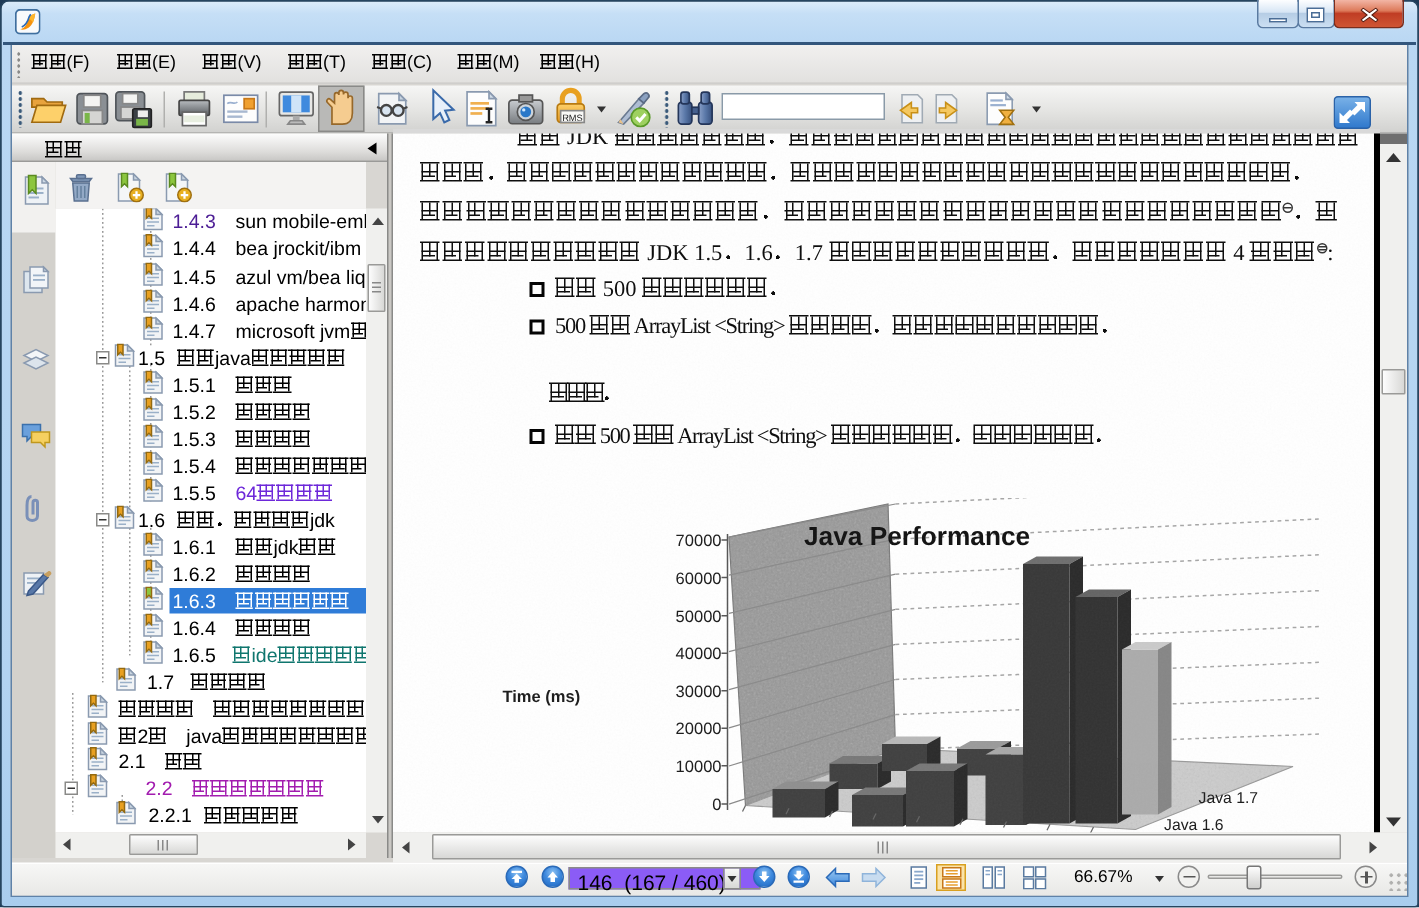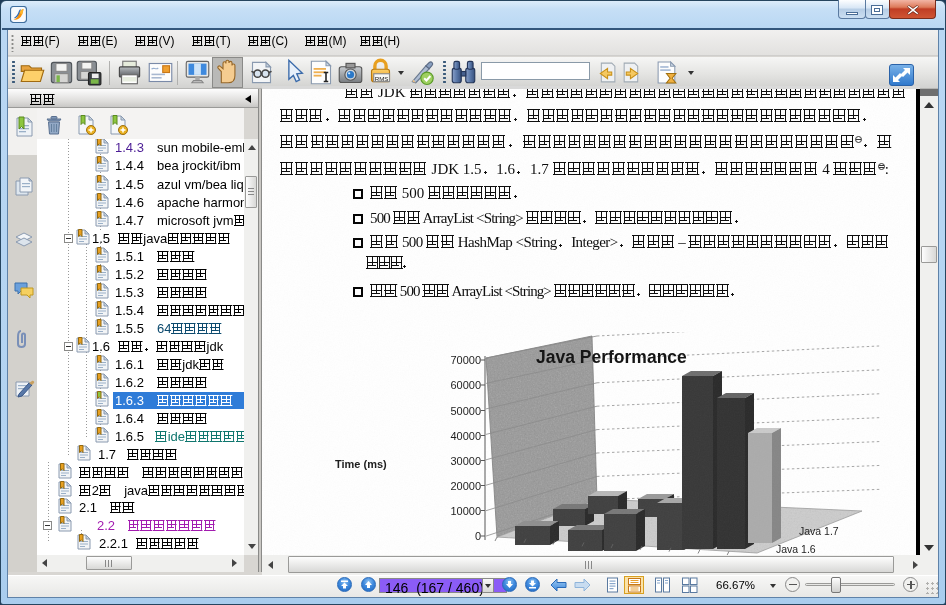--- a/index.html
+++ b/index.html
@@ -415,21 +415,21 @@
 <div class="trow" style="left:120px;top:164px;color:#000"><i></i><i></i><i></i><i></i><i></i><i></i><i></i></div>
 <svg class="abs" style="left:58px;top:180px" width="14" height="16" viewBox="0 0 14 16">
 <path d="M1 1 h8 l4 4 v10 H1 Z" fill="#f2f4f6" stroke="#8a9ab0"></path>
 <path d="M9 1 l4 4 h-4 Z" fill="#c8d4e0" stroke="#8a9ab0"></path>
 <rect x="3" y="7" width="8" height="1" fill="#9ab0c8"></rect>
         <rect x="3" y="9.5" width="8" height="1" fill="#9ab0c8"></rect>
         <rect x="3" y="12" width="5" height="1" fill="#9ab0c8"></rect>
 <path d="M2.5 0.5 h3.5 v7 l-1.7 -1.7 L2.5 7.5 Z" fill="#e8a020" stroke="#946a10"></path>
 </svg>
 <div class="trow" style="left:78px;top:182px;color:#000">1.5.5</div>
-<div class="trow" style="left:120px;top:182px;color:#0c4a6e">64<i></i><i></i><i></i><i></i></div>
+<div class="trow" style="left:120px;top:182px;color:#6d28d9">64<i></i><i></i><i></i><i></i></div>
 <svg class="abs" style="left:39px;top:198px" width="14" height="16" viewBox="0 0 14 16">
 <path d="M1 1 h8 l4 4 v10 H1 Z" fill="#f2f4f6" stroke="#8a9ab0"></path>
 <path d="M9 1 l4 4 h-4 Z" fill="#c8d4e0" stroke="#8a9ab0"></path>
 <rect x="3" y="7" width="8" height="1" fill="#9ab0c8"></rect>
         <rect x="3" y="9.5" width="8" height="1" fill="#9ab0c8"></rect>
         <rect x="3" y="12" width="5" height="1" fill="#9ab0c8"></rect>
 <path d="M2.5 0.5 h3.5 v7 l-1.7 -1.7 L2.5 7.5 Z" fill="#e8a020" stroke="#946a10"></path>
 </svg>
 <div class="trow" style="left:55px;top:200px;color:#000">1.6</div>
 <div class="trow" style="left:81px;top:200px;color:#000"><i></i><i></i><u></u><i></i><i></i><i></i><i></i>jdk</div>
@@ -555,21 +555,20 @@
 <div class="abs" style="left:105px;top:560px;width:1px;height:7px;background:#888;box-shadow:3px 0 #888,6px 0 #888"></div>
 <div class="abs" style="left:258px;top:89px;width:4px;height:483px;background:#cac8c4;border-left:1px solid #8a8a88;border-right:1px solid #8a8a88"></div>
 <div class="abs" style="left:262px;top:86px;width:658px;height:3px;background:#d9d9d9"></div>
 <div class="pdf">
 <div class="pl" style="left:83px;top:-5px;--g:0.53px"><i></i><i></i> JDK <i></i><i></i><i></i><i></i><i></i><i></i><i></i><u></u><i></i><i></i><i></i><i></i><i></i><i></i><i></i><i></i><i></i><i></i><i></i><i></i><i></i><i></i><i></i><i></i><i></i><i></i><i></i><i></i><i></i><i></i><i></i><i></i><i></i><i></i></div>
 <div class="pl" style="left:18px;top:19px;"><i></i><i></i><i></i><u></u><i></i><i></i><i></i><i></i><i></i><i></i><i></i><i></i><i></i><i></i><i></i><i></i><u></u><i></i><i></i><i></i><i></i><i></i><i></i><i></i><i></i><i></i><i></i><i></i><i></i><i></i><i></i><i></i><i></i><i></i><i></i><i></i><i></i><i></i><i></i><i></i><u></u></div>
 <div class="pl" style="left:18px;top:45px;--g:1.05px"><i></i><i></i><i></i><i></i><i></i><i></i><i></i><i></i><i></i><i></i><i></i><i></i><i></i><i></i><i></i><u></u><i></i><i></i><i></i><i></i><i></i><i></i><i></i><i></i><i></i><i></i><i></i><i></i><i></i><i></i><i></i><i></i><i></i><i></i><i></i><i></i><i></i><i></i><span style="display:inline-block;width:7px;height:7px;border:1px solid #333;border-radius:50%;vertical-align:4px;background-image:linear-gradient(#333,#333);background-size:5px 1px;background-position:50% 50%;background-repeat:no-repeat"></span><u></u><i></i></div>
 <div class="pl" style="left:18px;top:72px;--g:0.69px"><i></i><i></i><i></i><i></i><i></i><i></i><i></i><i></i><i></i><i></i> JDK 1.5<u></u>1.6<u></u>1.7 <i></i><i></i><i></i><i></i><i></i><i></i><i></i><i></i><i></i><i></i><u></u><i></i><i></i><i></i><i></i><i></i><i></i><i></i> 4 <i></i><i></i><i></i><span style="display:inline-block;width:7px;height:7px;border:1px solid #333;border-radius:50%;vertical-align:4px;background-image:linear-gradient(#333,#333),linear-gradient(#333,#333);background-size:5px 1px,5px 1px;background-position:50% 35%,50% 65%;background-repeat:no-repeat"></span>:</div>
 <div class="pl" style="left:91px;top:96px;--g:-0.09px"><span class="bullet"></span><i></i><i></i> 500 <i></i><i></i><i></i><i></i><i></i><i></i><u></u></div>
 <div class="pl" style="left:91px;top:121px;letter-spacing:-0.85px;--g:-0.31px"><span class="bullet"></span>500 <i></i><i></i> ArrayList &lt;String&gt; <i></i><i></i><i></i><i></i><u></u><i></i><i></i><i></i><i></i><i></i><i></i><i></i><i></i><i></i><i></i><u></u></div>
-<div class="pl" style="left:91px;top:145px;letter-spacing:-0.55px;--g:0.25px"><span class="bullet"></span><i></i><i></i> 500 <i></i><i></i> HashMap &lt;String<u></u>Integer&gt;<u></u><i></i><i></i><i></i> – <i></i><i></i><i></i><i></i><i></i><i></i><i></i><i></i><i></i><i></i><u></u><i></i><i></i><i></i></div>
 <div class="pl" style="left:104px;top:166px;--g:-2.3px"><i></i><i></i><i></i><u></u></div>
 <div class="pl" style="left:91px;top:194px;letter-spacing:-0.9px;--g:-0.61px"><span class="bullet"></span><i></i><i></i> 500 <i></i><i></i> ArrayList &lt;String&gt; <i></i><i></i><i></i><i></i><i></i><i></i><u></u><i></i><i></i><i></i><i></i><i></i><i></i><u></u></div>
 </div>
 <svg class="abs" style="left:330px;top:332px" width="560" height="232" viewBox="330 332 560 232" font-family="Liberation Sans">
 <defs>
 <linearGradient id="gwall" x1="0" y1="0" x2="1" y2="0">
           <stop offset="0" stop-color="#8f8f8f"></stop>
           <stop offset="1" stop-color="#a8a8a8"></stop>
         </linearGradient>
 <filter id="nz" x="0" y="0" width="100%" height="100%">

